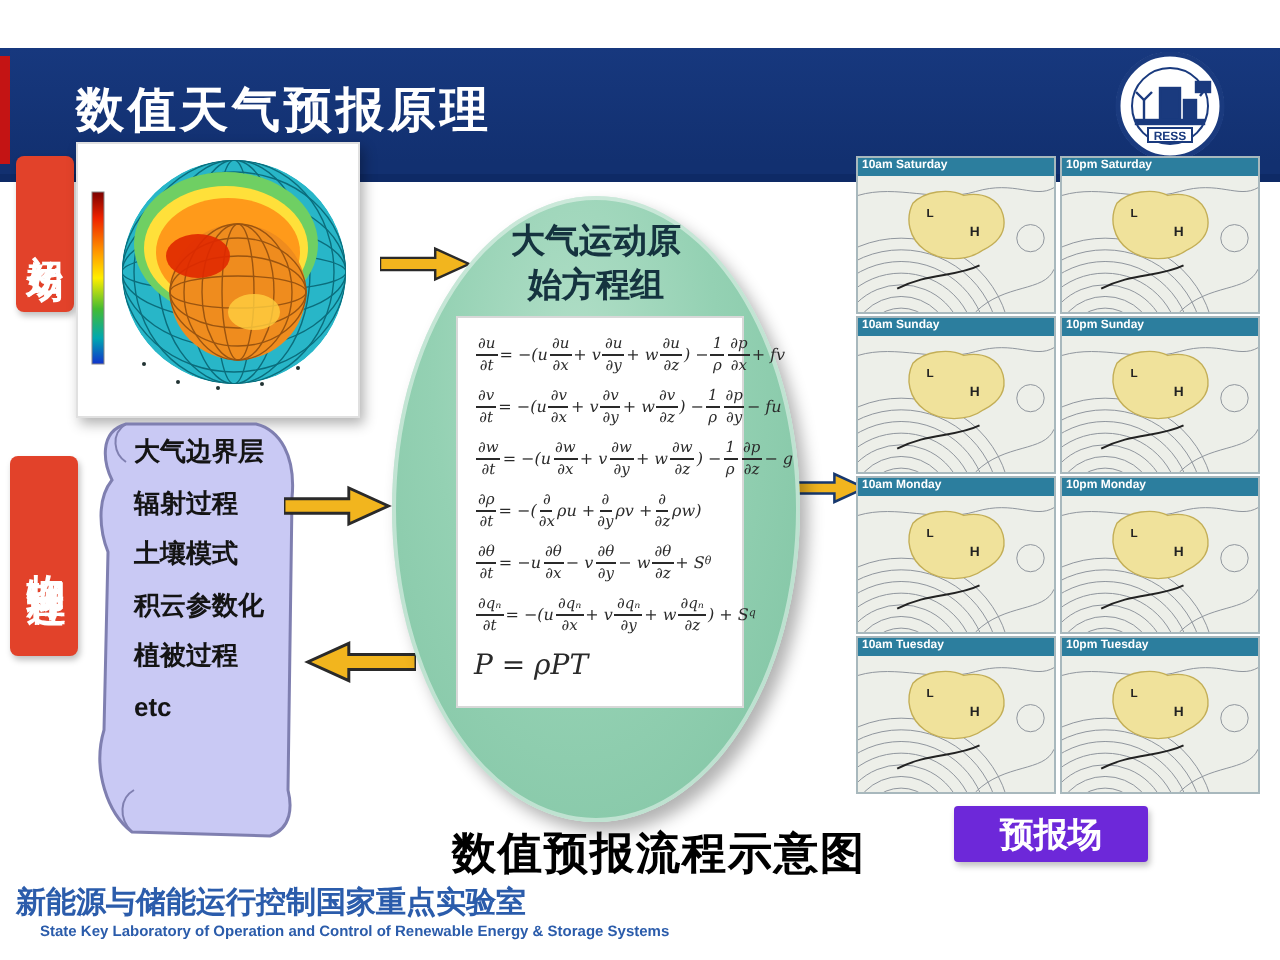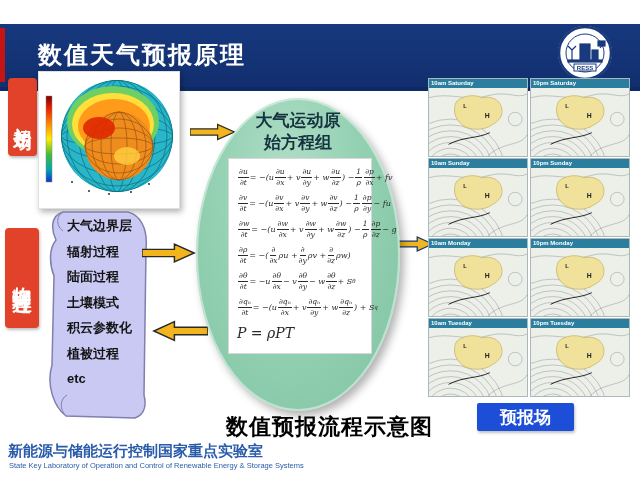--- a/index.html
+++ b/index.html
@@ -52,26 +52,26 @@
     color:#000000;letter-spacing:1px;}
   
   .maps-grid{position:absolute;left:428px;top:78px;width:202px;
     display:grid;grid-template-columns:100px 100px;grid-gap:1px 2px;}
   .map-cell{width:100px;height:79px;border:1px solid #a8b8bd;box-sizing:border-box;
     background:#fff;display:flex;flex-direction:column;}
   .map-head{height:9px;background:#2c7e9e;color:#fff;font-size:6px;line-height:9px;
     padding-left:2px;font-weight:bold;white-space:nowrap;overflow:hidden;}
   .map-cell svg{flex:1;display:block;}
   .lbl-forecast{position:absolute;left:477px;top:403px;width:97px;height:28px;
-    background:#1d4ed8;color:#fff;font-size:17px;font-weight:bold;
+    background:#6d28d9;color:#fff;font-size:17px;font-weight:bold;
     display:flex;align-items:center;justify-content:center;border-radius:2px;
     box-shadow:1px 2px 3px rgba(0,0,0,.25);}
   
   .footer-cn{position:absolute;left:8px;top:442px;font-size:15px;font-weight:bold;color:#2b5cab;}
-  .footer-en{position:absolute;left:9px;top:461px;font-size:7.5px;font-weight:normal;color:#2b5cab;text-align:center;}
+  .footer-en{position:absolute;left:20px;top:461px;font-size:7.5px;font-weight:bold;color:#2b5cab;text-align:center;}
   .page-num{position:absolute;left:608px;top:447px;font-size:13px;color:#8a8a8a;margin-left:36px;}
 </style>
 </head>
 <body>
 
 <div class="header">
   <div class="header-redbar"></div>
   <div class="header-title">数值天气预报原理</div>
   <svg class="logo" viewBox="0 0 58 58">
     <circle cx="29" cy="27" r="27" fill="#ffffff"></circle>
@@ -154,21 +154,20 @@
 <div class="scroll-wrap">
   <svg width="108" height="216" viewBox="0 0 108 216">
     <path d="M 18,5 C 4,9 7,25 11,33 C 3,43 5,59 9,69 L 7,158 C 1,178 9,200 21,209
              L 90,211 C 101,207 101,196 99,188 L 101,42 C 103,21 95,8 83,5 Z" fill="#c9c9f4" stroke="#7f7fb0" stroke-width="1.5"></path>
     <path d="M 18,5 C 10,10 12,20 18,24" fill="none" stroke="#7f7fb0" stroke-width="1"></path>
     <path d="M 21,209 C 14,202 15,192 22,188" fill="none" stroke="#7f7fb0" stroke-width="1"></path>
   </svg>
   <div class="scroll-list">
       <div class="scroll-item">大气边界层</div>
       <div class="scroll-item">辐射过程</div>
-      <div class="scroll-item">陆面过程</div>
       <div class="scroll-item">土壤模式</div>
       <div class="scroll-item">积云参数化</div>
       <div class="scroll-item">植被过程</div>
       <div class="scroll-item">etc</div>
     </div>
 </div>
 
 <svg class="arrow" style="left:190px;top:119px;" width="46" height="26" viewBox="0 0 60 24">
   <polygon points="0,8 36,8 36,2 58,12 36,22 36,16 0,16" fill="#f2b51e" stroke="#2a2a2a" stroke-width="1.6"></polygon>
 </svg>

